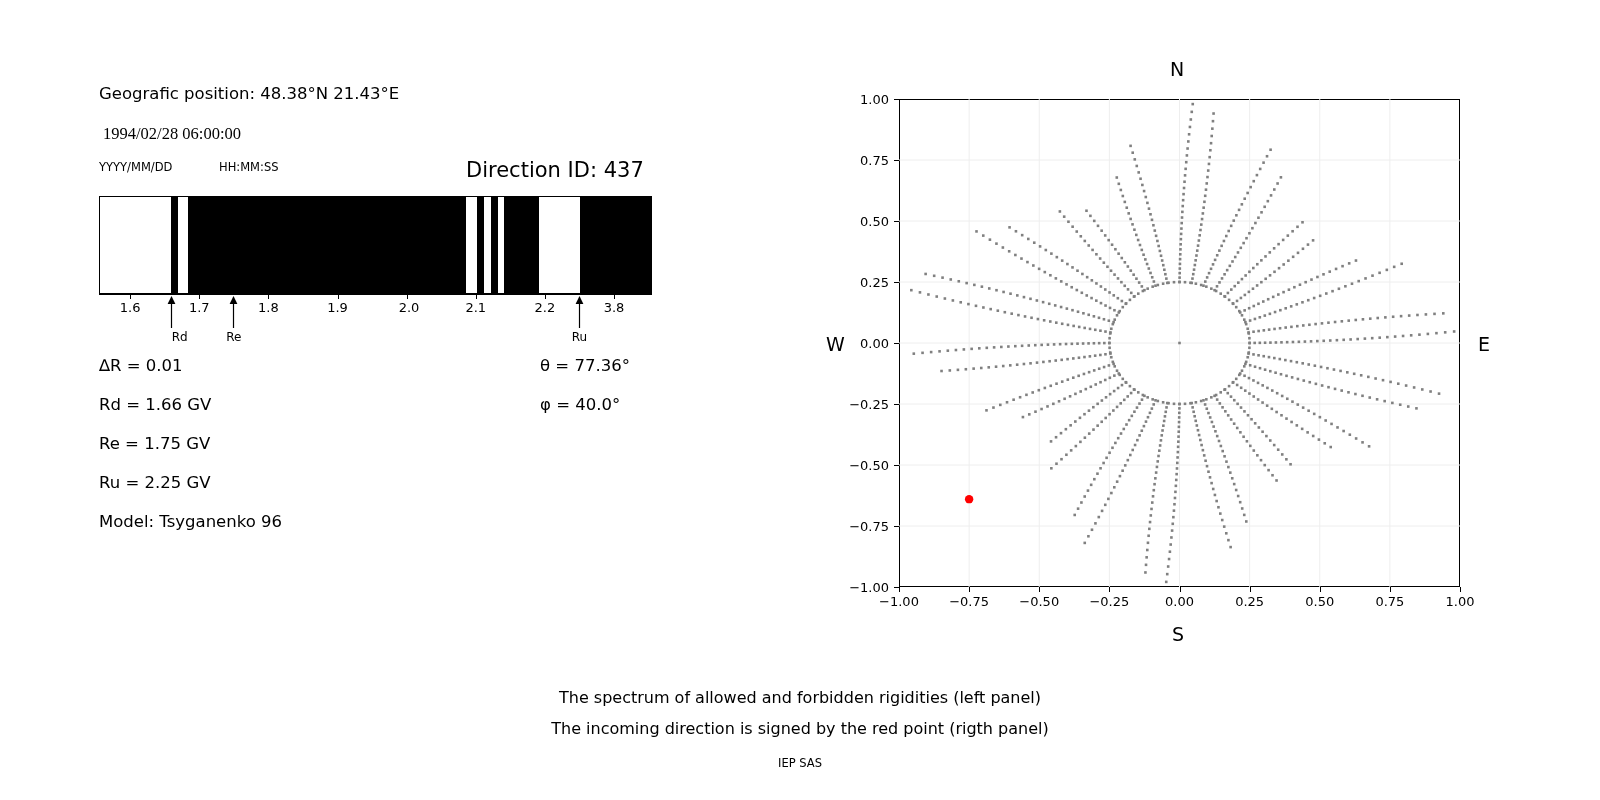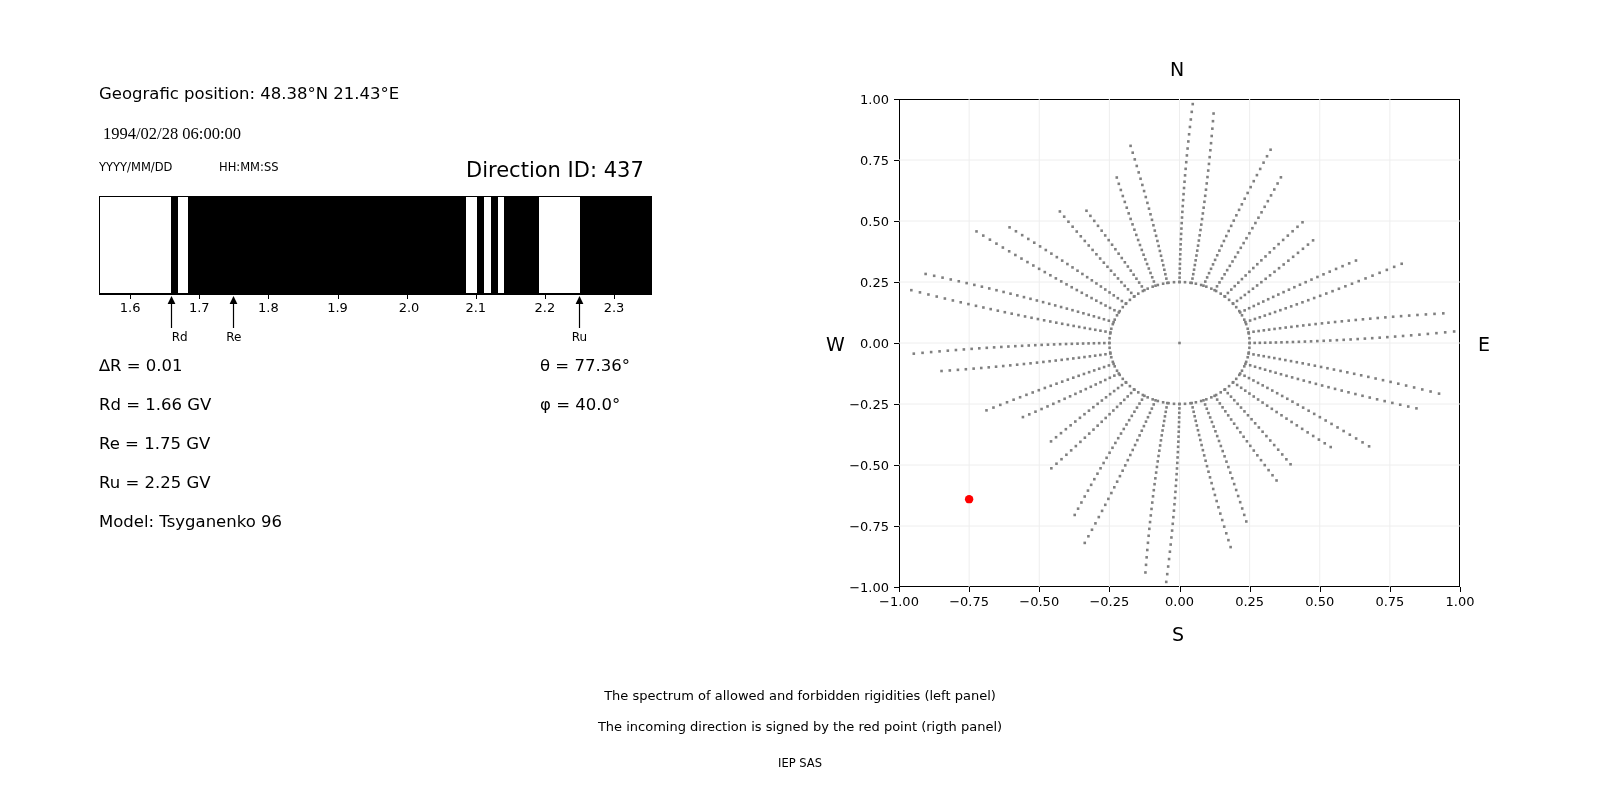--- a/index.html
+++ b/index.html
@@ -43,21 +43,21 @@
   #polar-svg{position:absolute;left:0;top:0;}
   .pgrid{stroke:#eeeeee;stroke-width:1;}
   .ytick{position:absolute;right:1463px;font-size:13px;white-space:nowrap;
     transform:translateY(-50%);text-align:right;}
   .ytickmark{position:absolute;width:5px;height:1px;background:#000000;}
   .xtickmark{position:absolute;width:1px;height:5px;background:#000000;}
   .xtick{position:absolute;font-size:13px;transform:translateX(-50%);white-space:nowrap;}
   .compass{position:absolute;font-size:19px;white-space:nowrap;}
 
   
-  .caption{position:absolute;width:1600px;text-align:center;font-size:13px;white-space:nowrap;}
+  .caption{position:absolute;width:1600px;text-align:center;font-size:16px;white-space:nowrap;}
   #footer-text{position:absolute;width:1600px;text-align:center;font-size:11.5px;top:756px;}
 </style>
 </head>
 <body>
 
 <div class="stage">
 
   <div class="lp-text" id="geo-position">Geografic position: 48.38°N 21.43°E</div>
   <div class="lp-text" id="datetime">1994/02/28 06:00:00</div>
   <div class="lp-text" id="fmt-date">YYYY/MM/DD</div>
@@ -1108,21 +1108,21 @@
     <div class="ticklabel" style="left: 268.425px;">1.8</div>
     <div class="tick" style="left: 337.55px;"></div>
     <div class="ticklabel" style="left: 337.55px;">1.9</div>
     <div class="tick" style="left: 406.675px;"></div>
     <div class="ticklabel" style="left: 409px;">2.0</div>
     <div class="tick" style="left: 475.8px;"></div>
     <div class="ticklabel" style="left: 475.8px;">2.1</div>
     <div class="tick" style="left: 544.925px;"></div>
     <div class="ticklabel" style="left: 544.925px;">2.2</div>
     <div class="tick" style="left: 614.05px;"></div>
-    <div class="ticklabel" style="left: 614.05px;">2.3</div>
+    <div class="ticklabel" style="left: 614.05px;">3.8</div>
     <div class="marker-arrow" style="left: 166.15px; top: 296px;">
       <svg width="11" height="32" viewBox="0 0 11 32">
         <line x1="5.5" y1="32" x2="5.5" y2="5" stroke="#000" stroke-width="1.2"></line>
         <polygon points="5.5,0 1.6,8 9.4,8" fill="#000"></polygon>
       </svg>
     </div>
     <div class="marker-label" style="left: 171.65px; top: 330px; padding-left: 16px;">Rd</div>
     <div class="marker-arrow" style="left: 228.363px; top: 296px;">
       <svg width="11" height="32" viewBox="0 0 11 32">
         <line x1="5.5" y1="32" x2="5.5" y2="5" stroke="#000" stroke-width="1.2"></line>

